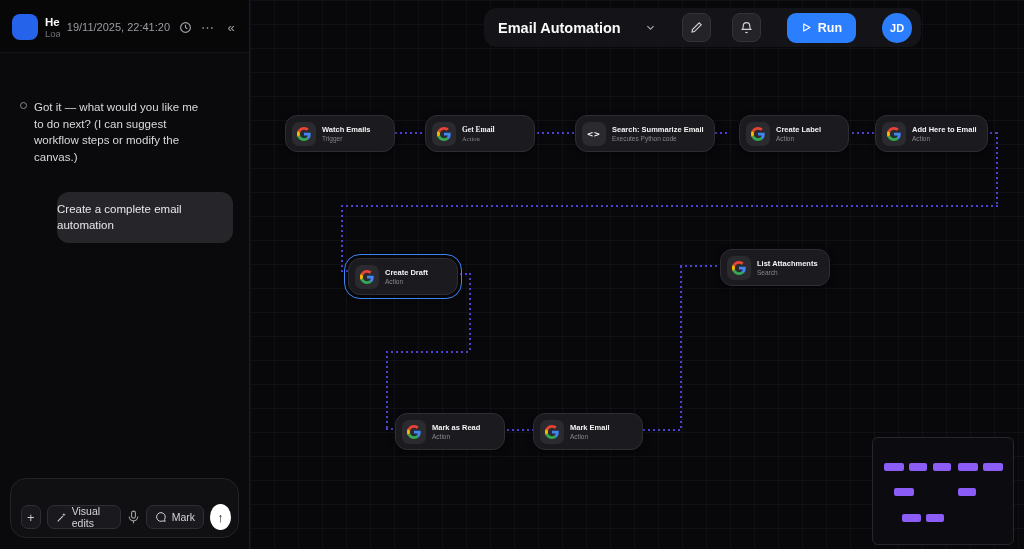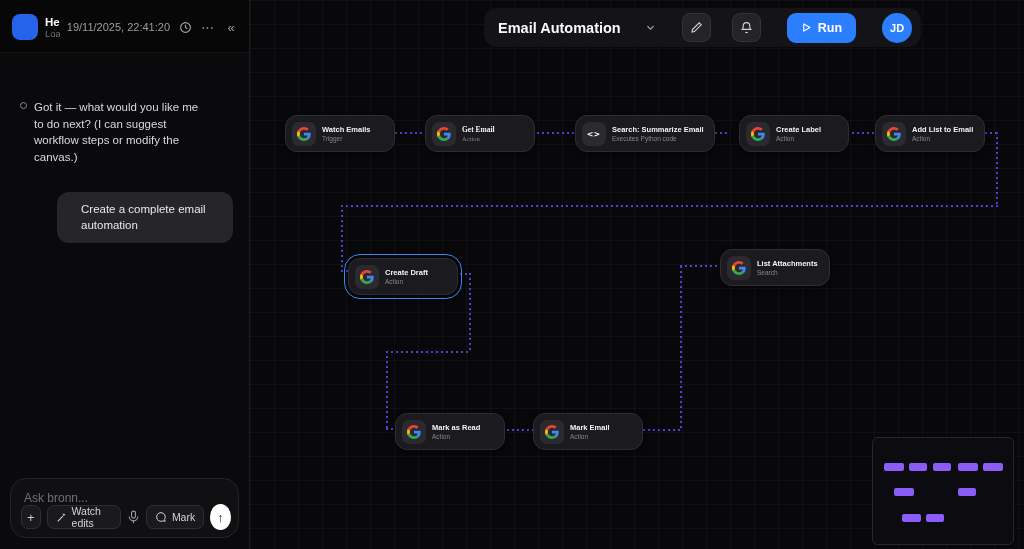--- a/index.html
+++ b/index.html
@@ -34,21 +34,21 @@
   .msg-row { display:flex; gap:7px; }
   .msg-dot {
     width:7px; height:7px; border:1px solid #8a8a93; border-radius:50%;
     margin-top:3px; flex:0 0 auto;
   }
   .m1 { margin-top:4px; width:190px; }
   .m2 { margin-top:30px; width:190px; }
   .m3 { margin-top:22px; width:190px; }
   .bubble-row { display:flex; justify-content:flex-end; margin:26px 2px 0 0; }
   .bubble {
-    background:#26262a; border-radius:12px; padding:9px 24px; max-width:176px;
+    background:#26262a; border-radius:12px; padding:9px 0; max-width:176px;
     font-size:11.5px; line-height:1.45; color:#e7e7ea;
   }
 
   .sb-inputbox {
     position:absolute; left:10px; right:10px; bottom:11px; height:60px;
     background:#101013; border:1px solid #232328; border-radius:16px;
     padding:9px 8px 8px 13px;
   }
   .sb-input {
     width:100%; background:transparent; border:none; outline:none;
@@ -162,33 +162,32 @@
         <div class="msg">Got it — what would you like me to do next? (I can suggest workflow steps or modify the canvas.)</div>
       </div>
 
       <div class="bubble-row">
         <div class="bubble">Create a complete email automation</div>
       </div>
 
     </div>
 
     <div class="sb-inputbox">
-      <input class="sb-input" type="text" placeholder="Ask bronn..." style="">
       <div class="sb-input-row">
         <div class="mini-btn square">
           <span>+</span>
         </div>
         <div class="mini-btn">
           <span style="display:flex">
             <svg width="11" height="11" viewBox="0 0 16 16">
               <path d="M2.5 13.5 L10 6" stroke="#d4d4d8" stroke-width="1.5"></path>
               <path d="M11.5 1.5l.7 1.9 1.9.7-1.9.7-.7 1.9-.7-1.9-1.9-.7 1.9-.7z" fill="#d4d4d8"></path>
             </svg>
           </span>
-          <span>Watch edits</span>
+          <span>Visual edits</span>
         </div>
         <div class="mic-wrap">
           <span style="display:flex">
             <svg width="13" height="14" viewBox="0 0 16 18" fill="none" stroke="#a1a1aa" stroke-width="1.4">
               <rect x="5.5" y="1.5" width="5" height="9" rx="2.5"></rect>
               <path d="M2.5 8.5a5.5 5.5 0 0 0 11 0M8 14v3"></path>
             </svg>
           </span>
         </div>
         <div class="mini-btn">
@@ -316,21 +315,21 @@
         <div class="node" style="left: 625px; top: 115px;">
           <div class="node-icon">
             <svg width="14" height="14" viewBox="0 0 48 48">
               <path fill="#EA4335" d="M24 9.5c3.54 0 6.71 1.22 9.21 3.6l6.85-6.85C35.9 2.38 30.47 0 24 0 14.62 0 6.51 5.38 2.56 13.22l7.98 6.19C12.43 13.72 17.74 9.5 24 9.5z"></path>
               <path fill="#4285F4" d="M46.98 24.55c0-1.57-.15-3.09-.38-4.55H24v9.02h12.94c-.58 2.96-2.26 5.48-4.78 7.18l7.73 6c4.51-4.18 7.09-10.36 7.09-17.65z"></path>
               <path fill="#FBBC05" d="M10.53 28.59c-.48-1.45-.76-2.99-.76-4.59s.27-3.14.76-4.59l-7.98-6.19C.92 16.46 0 20.12 0 24c0 3.88.92 7.54 2.56 10.78l7.97-6.19z"></path>
               <path fill="#34A853" d="M24 48c6.48 0 11.93-2.13 15.89-5.81l-7.73-6c-2.15 1.45-4.92 2.3-8.16 2.3-6.26 0-11.57-4.22-13.47-9.91l-7.98 6.19C6.51 42.62 14.62 48 24 48z"></path>
             </svg>
           </div>
           <div class="node-texts">
-            <div class="node-title">Add List to Email</div>
+            <div class="node-title">Add Here to Email</div>
             <div class="node-sub">Action</div>
           </div>
         </div>
         <div class="node selected" style="left: 98px; top: 258px;">
           <div class="node-icon">
             <svg width="14" height="14" viewBox="0 0 48 48">
               <path fill="#EA4335" d="M24 9.5c3.54 0 6.71 1.22 9.21 3.6l6.85-6.85C35.9 2.38 30.47 0 24 0 14.62 0 6.51 5.38 2.56 13.22l7.98 6.19C12.43 13.72 17.74 9.5 24 9.5z"></path>
               <path fill="#4285F4" d="M46.98 24.55c0-1.57-.15-3.09-.38-4.55H24v9.02h12.94c-.58 2.96-2.26 5.48-4.78 7.18l7.73 6c4.51-4.18 7.09-10.36 7.09-17.65z"></path>
               <path fill="#FBBC05" d="M10.53 28.59c-.48-1.45-.76-2.99-.76-4.59s.27-3.14.76-4.59l-7.98-6.19C.92 16.46 0 20.12 0 24c0 3.88.92 7.54 2.56 10.78l7.97-6.19z"></path>
               <path fill="#34A853" d="M24 48c6.48 0 11.93-2.13 15.89-5.81l-7.73-6c-2.15 1.45-4.92 2.3-8.16 2.3-6.26 0-11.57-4.22-13.47-9.91l-7.98 6.19C6.51 42.62 14.62 48 24 48z"></path>

